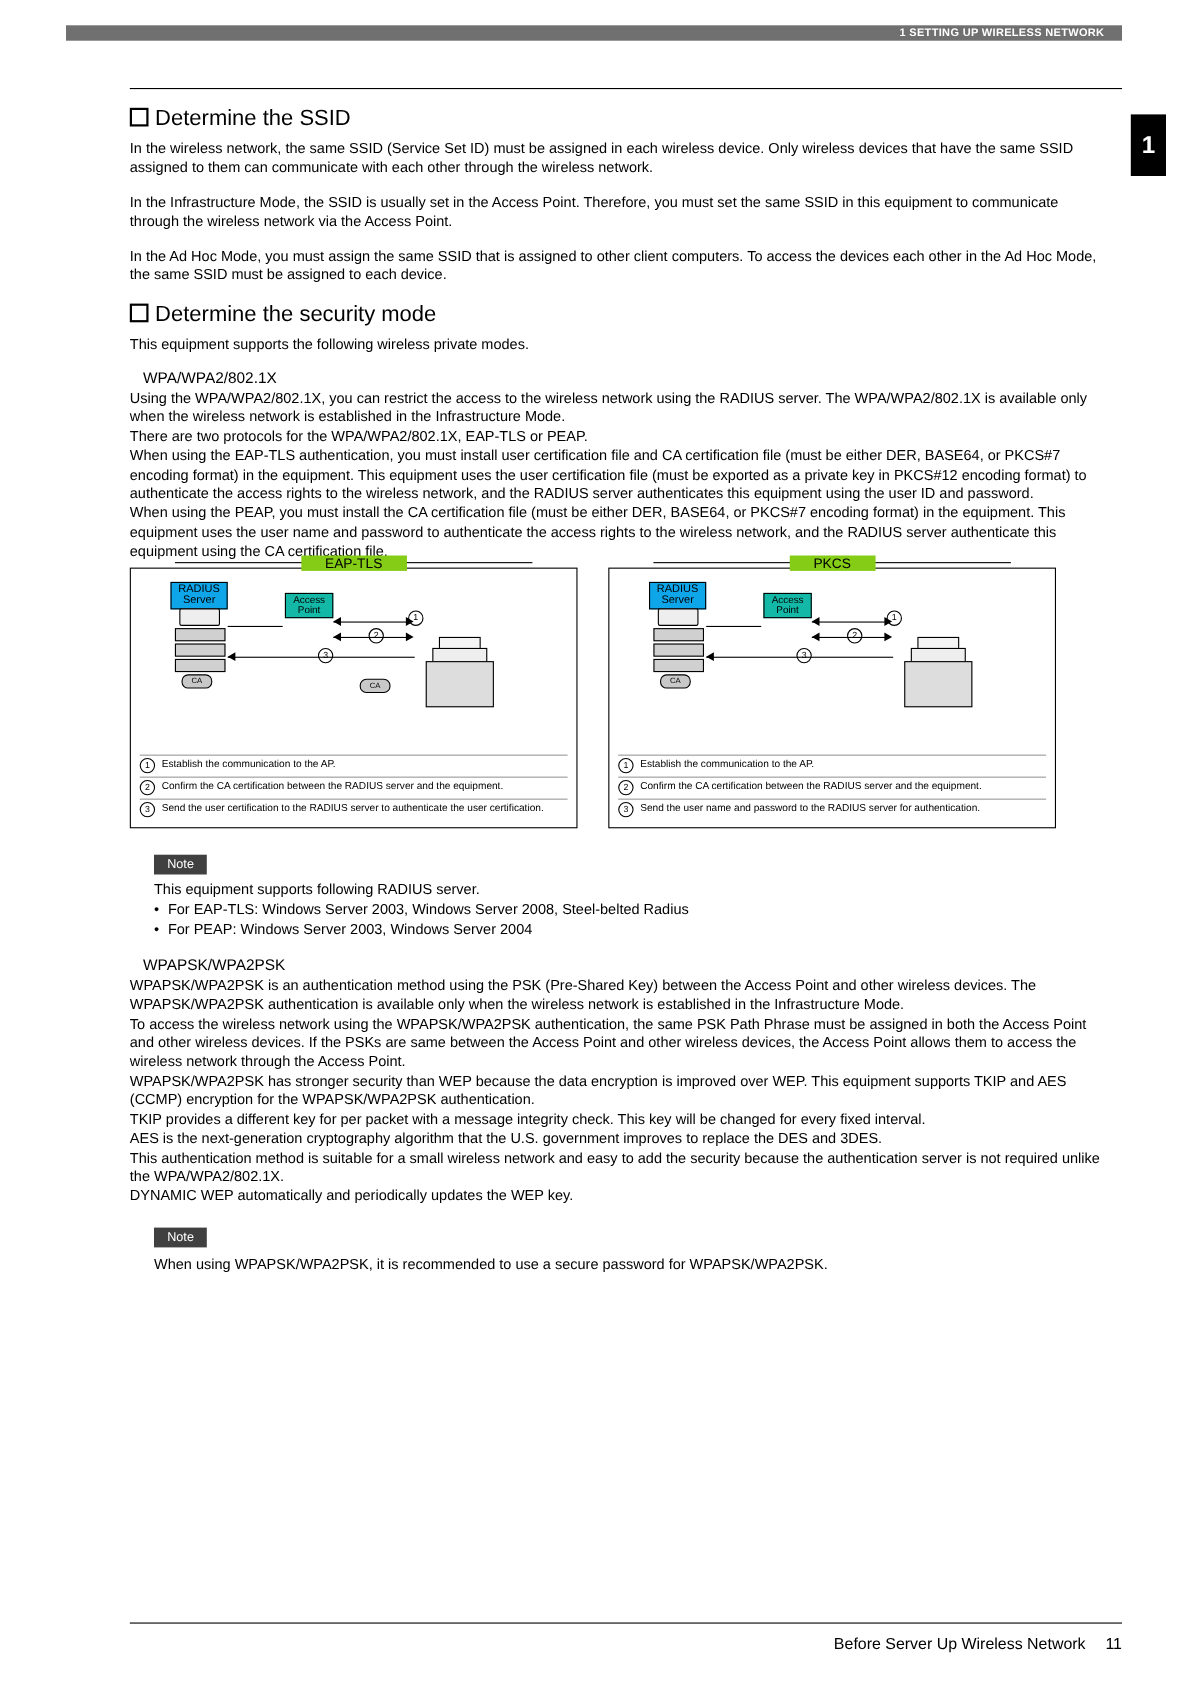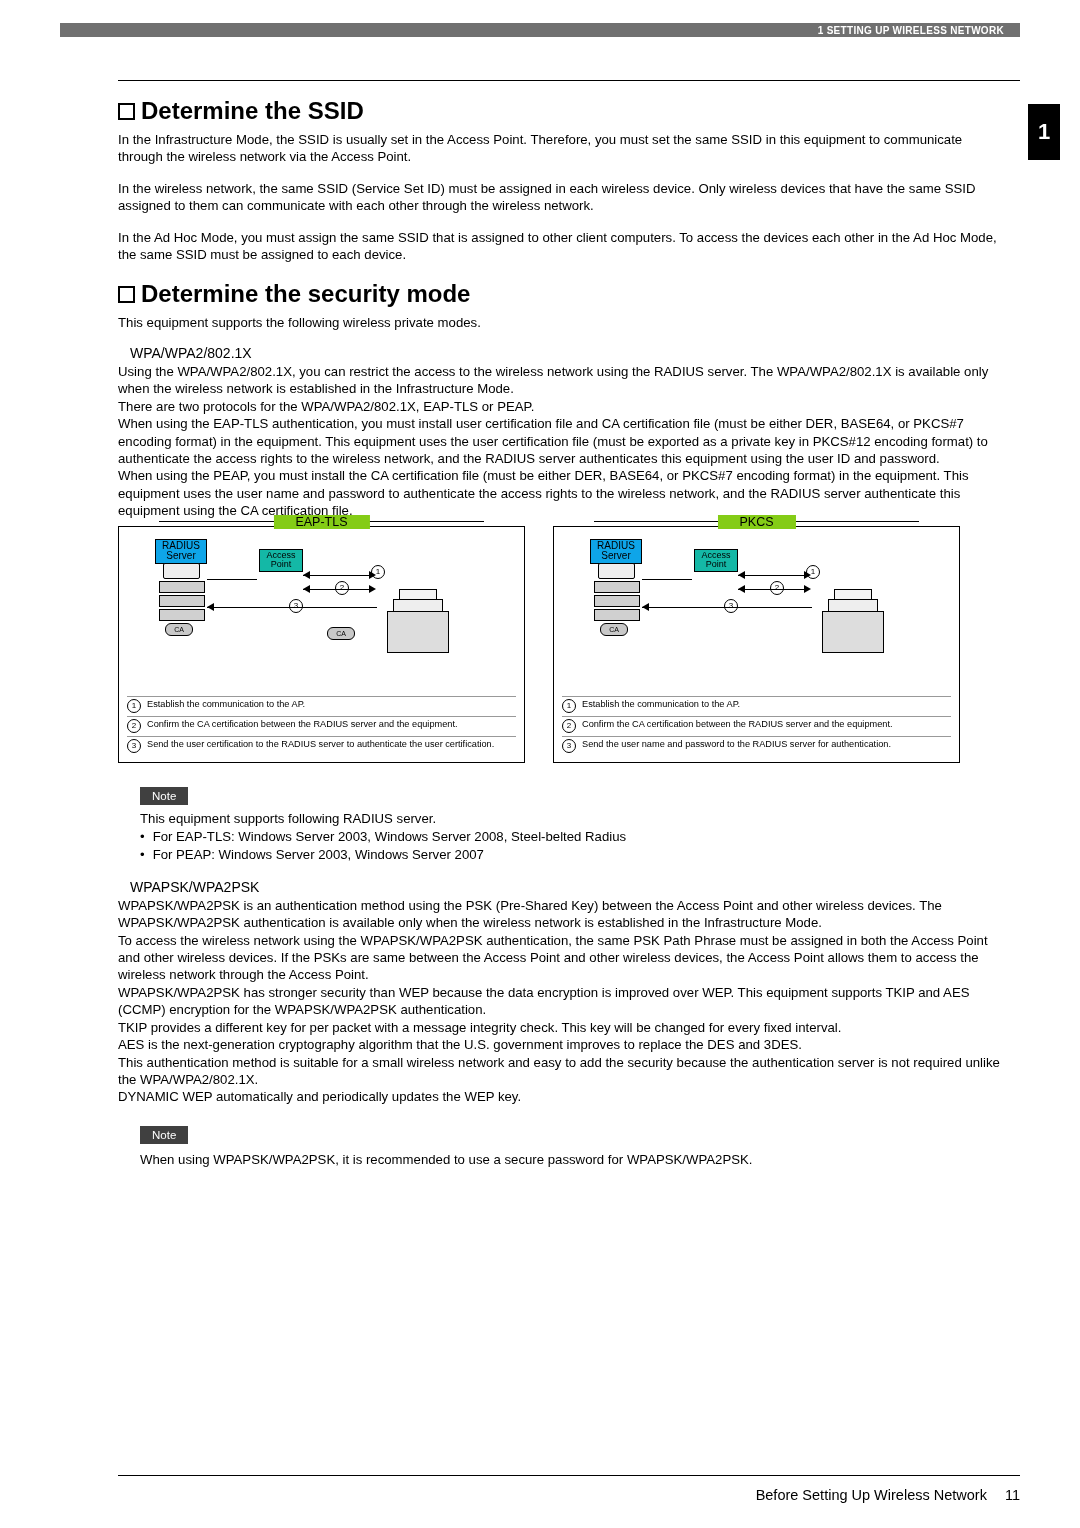--- a/index.html
+++ b/index.html
@@ -2,21 +2,21 @@
 <html><head>
 <meta charset="utf-8">
 <style>
   body { margin: 0; font-family: Arial, Helvetica, sans-serif; font-size: 13.2px; color: #000; background: #fff; }
   .page { width: 1080px; height: 1528px; position: relative; box-sizing: border-box; padding: 0 60px; }
   .header-bar { position: absolute; top: 23px; left: 60px; right: 60px; height: 14px; background: #707070; display: flex; align-items:center; justify-content: flex-end; padding-right: 16px; }
   .header-bar span { color: #fff; font-size: 10px; font-weight: bold; letter-spacing: .3px; }
   .hr-top { position: absolute; top: 80px; left: 118px; right: 60px; border-top: 1.6px solid #000; }
   .tab { position: absolute; top: 104px; right: 20px; width: 32px; height: 56px; background: #000; color:#fff; display:flex; align-items:center; justify-content:center; font-size: 22px; font-weight:bold; }
   .content { position: absolute; top: 97px; left: 118px; right: 76px; }
-  h2.section { font-size: 24px; font-weight: bold; margin: 0 0 6px 0; }
+  h2.section { font-size: 20px; font-weight: normal; margin: 0 0 6px 0; }
   h2.section .bullet { display:inline-block; width:13px; height:13px; border:2px solid #000; margin-right:6px; position:relative; top:1px; }
   p { margin: 0 0 14px 0; line-height: 1.32; }
   .subhead { font-weight: normal; font-size: 14px; margin: 14px 0 2px 12px; }
   .body { line-height: 1.32; margin: 0 0 6px 0; }
   .diagram-row { display:flex; gap: 28px; margin: 6px 0 10px 0; }
   .diagram { border: 1px solid #000; width: 405px; height: 235px; position: relative; font-size: 10px; }
   .diagram .title-band { position:absolute; top:-12px; left:50%; transform:translateX(-50%); background:#84cc16; padding:0 22px; font-size:12.5px;}
   .diagram .rule { position:absolute; top:-6px; left:40px; right:40px; border-top:1.4px solid #000; }
   .d-box { position:absolute; border:1px solid #000; background:#0ea5e9; padding:1px 3px; font-size:10px; line-height:1.05; text-align:center;}
   .mfp { width:60px; height:64px;}
@@ -48,22 +48,22 @@
 
 <div class="page">
   <div class="header-bar">
     <span>1 SETTING UP WIRELESS NETWORK</span>
   </div>
   <div class="hr-top"></div>
   <div class="tab">1</div>
 
   <div class="content">
     <h2 class="section"><span class="bullet"></span><span>Determine the SSID</span></h2>
+    <p>In the wireless network, the same SSID (Service Set ID) must be assigned in each wireless device.  Only wireless devices that have the same SSID assigned to them can communicate with each other through the wireless network.</p>
     <p>In the Infrastructure Mode, the SSID is usually set in the Access Point. Therefore, you must set the same SSID in this equipment to communicate through the wireless network via the Access Point.</p>
-    <p>In the wireless network, the same SSID (Service Set ID) must be assigned in each wireless device.  Only wireless devices that have the same SSID assigned to them can communicate with each other through the wireless network.</p>
     <p>In the Ad Hoc Mode, you must assign the same SSID that is assigned to other client computers.  To access the devices each other in the Ad Hoc Mode, the same SSID must be assigned to each device.</p>
 
     <h2 class="section" style="margin-top:16px"><span class="bullet"></span><span>Determine the security mode</span></h2>
     <p>This equipment supports the following wireless private modes.</p>
 
     <div class="subhead">WPA/WPA2/802.1X</div>
     <div class="body" style="white-space:pre-line">Using the WPA/WPA2/802.1X, you can restrict the access to the wireless network using the RADIUS server. The WPA/WPA2/802.1X is available only when the wireless network is established in the Infrastructure Mode.
 There are two protocols for the WPA/WPA2/802.1X, EAP-TLS or PEAP.
 When using the EAP-TLS authentication, you must install user certification file and CA certification file (must be either DER, BASE64, or PKCS#7 encoding format) in the equipment. This equipment uses the user certification file (must be exported as a private key in PKCS#12 encoding format) to authenticate the access rights to the wireless network, and the RADIUS server authenticates this equipment using the user ID and password.
 When using the PEAP, you must install the CA certification file (must be either DER, BASE64, or PKCS#7 encoding format) in the equipment. This equipment uses the user name and password to authenticate the access rights to the wireless network, and the RADIUS server authenticate this equipment using the CA certification file.</div>
@@ -166,34 +166,34 @@
               <span>Send the user name and password to the RADIUS server for authentication.</span>
             </div>
         </div>
       </div>
     </div>
 
     <div class="note-pill">Note</div>
     <div class="indented">This equipment supports following RADIUS server.</div>
     <ul class="bullets">
       <li>For EAP-TLS: Windows Server 2003, Windows Server 2008, Steel-belted Radius</li>
-      <li>For PEAP: Windows Server 2003, Windows Server 2007</li>
+      <li>For PEAP: Windows Server 2003, Windows Server 2004</li>
     </ul>
 
     <div class="subhead">WPAPSK/WPA2PSK</div>
     <div class="body" style="white-space:pre-line">WPAPSK/WPA2PSK is an authentication method using the PSK (Pre-Shared Key) between the Access Point and other wireless devices. The WPAPSK/WPA2PSK authentication is available only when the wireless network is established in the Infrastructure Mode.
 To access the wireless network using the WPAPSK/WPA2PSK authentication, the same PSK Path Phrase must be assigned in both the Access Point and other wireless devices. If the PSKs are same between the Access Point and other wireless devices, the Access Point allows them to access the wireless network through the Access Point.
 WPAPSK/WPA2PSK has stronger security than WEP because the data encryption is improved over WEP. This equipment supports TKIP and AES (CCMP) encryption for the WPAPSK/WPA2PSK authentication.
 TKIP provides a different key for per packet with a message integrity check.  This key will be changed for every fixed interval.
 AES is the next-generation cryptography algorithm that the U.S. government improves to replace the DES and 3DES.
 This authentication method is suitable for a small wireless network and easy to add the security because the authentication server is not required unlike the WPA/WPA2/802.1X.
 DYNAMIC WEP automatically and periodically updates the WEP key.</div>
 
     <div class="note-pill">Note</div>
     <div class="indented" style="margin-top:2px">When using WPAPSK/WPA2PSK, it is recommended to use a secure password for WPAPSK/WPA2PSK.</div>
   </div>
 
   <div class="footer-rule"></div>
   <div class="footer">
-    <span>Before Setting Up Wireless Network</span>
+    <span>Before Server Up Wireless Network</span>
     <span class="pg">11</span>
   </div>
 </div>
 
 </body></html>

